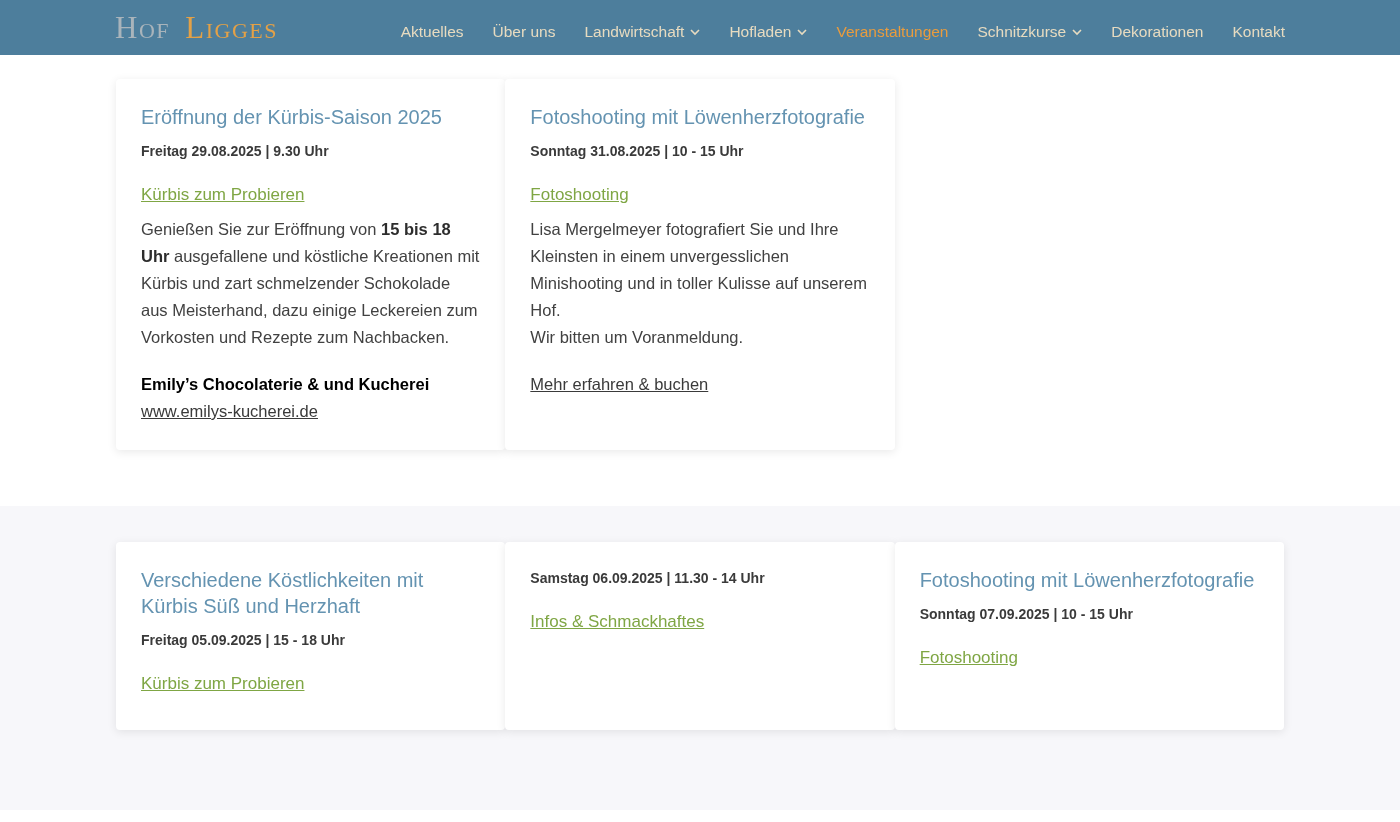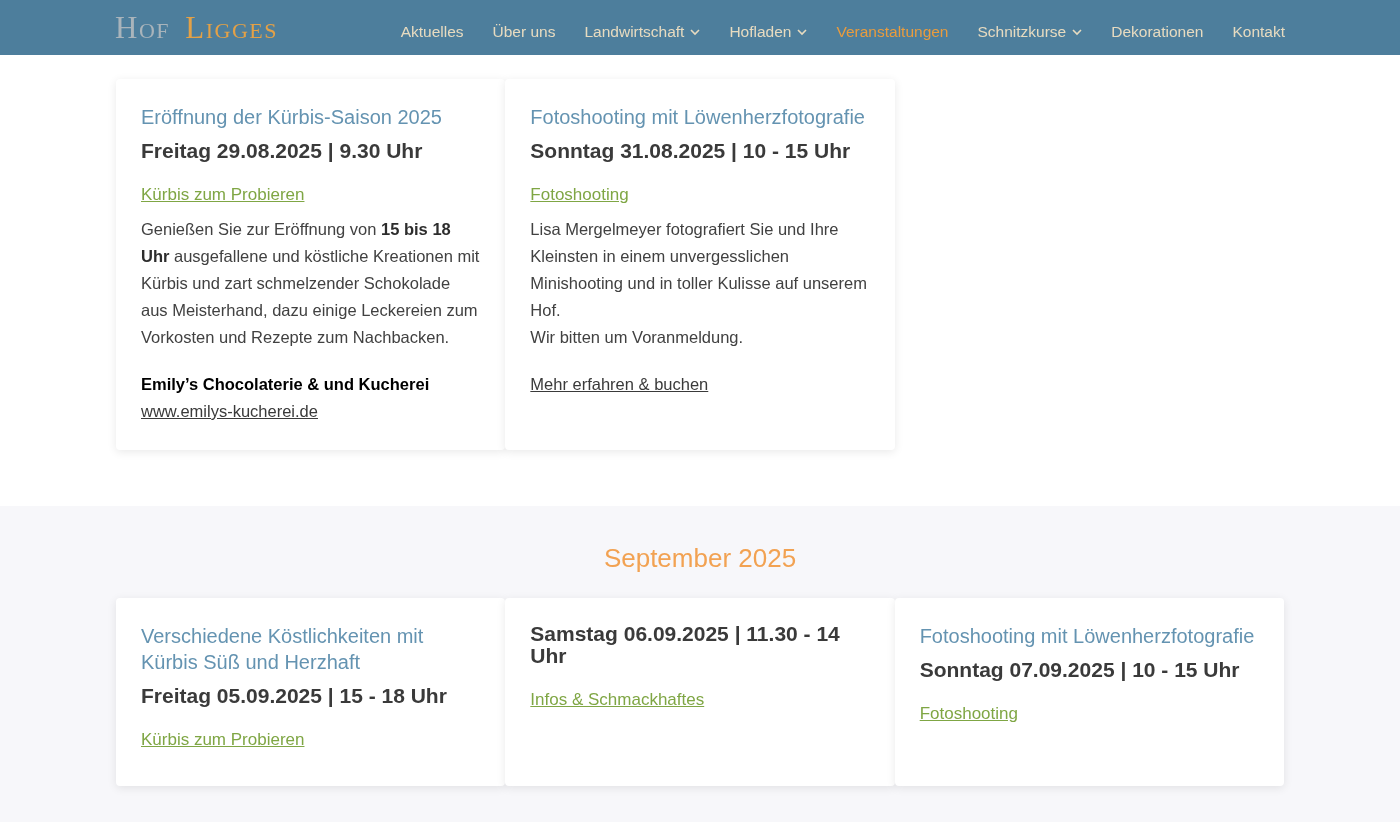--- a/index.html
+++ b/index.html
@@ -82,21 +82,21 @@
   .card-title {
     margin: 0 0 10px;
     color: #6493b1;
     font-size: 20px;
     font-weight: 400;
     line-height: 26px;
   }
   .card-date {
     margin: 0 0 22px;
     color: #3a3a3a;
-    font-size: 21px;
+    font-size: 14px;
     font-weight: 700;
     line-height: 22px;
   }
   .card-category {
     margin: 0 0 10px;
     color: #7fa644;
     font-size: 17px;
     line-height: 22px;
     text-decoration: underline;
   }
@@ -177,21 +177,20 @@
 
 <main>
   <section class="month-section white">
     <div class="cards">
         <article class="card"><h3 class="card-title">Eröffnung der Kürbis-Saison 2025</h3><p class="card-date">Freitag 29.08.2025 | 9.30 Uhr</p><p class="card-category">Kürbis zum Probieren</p><p class="card-body"><span>Genießen Sie zur Eröffnung von </span><strong>15 bis 18 Uhr</strong><span> ausgefallene und köstliche Kreationen mit Kürbis und zart schmelzender Schokolade aus Meisterhand, dazu einige Leckereien zum Vorkosten und Rezepte zum Nachbacken.</span></p><p class="card-vendor">Emily’s Chocolaterie &amp; und Kucherei</p><a class="card-link">www.emilys-kucherei.de</a></article>
         <article class="card"><h3 class="card-title">Fotoshooting mit Löwenherzfotografie</h3><p class="card-date">Sonntag 31.08.2025 | 10 - 15 Uhr</p><p class="card-category">Fotoshooting</p><p class="card-body"><span>Lisa Mergelmeyer fotografiert Sie und Ihre Kleinsten in einem unvergesslichen Minishooting und in toller Kulisse auf unserem Hof.</span><br><span>Wir bitten um Voranmeldung.</span></p><a class="card-link more">Mehr erfahren &amp; buchen</a></article>
       </div>
   </section>
 
   <section class="month-section gray">
-    <h2 class="month-heading">September 2025</h2>
     <div class="cards">
         <article class="card">
           <h3 class="card-title">Verschiedene Köstlichkeiten mit Kürbis Süß und Herzhaft</h3>
           <p class="card-date">Freitag 05.09.2025 | 15 - 18 Uhr</p>
           <p class="card-category">Kürbis zum Probieren</p>
         </article>
         <article class="card">
           <p class="card-date">Samstag 06.09.2025 | 11.30 - 14 Uhr</p>
           <p class="card-category">Infos &amp; Schmackhaftes</p>
         </article>

